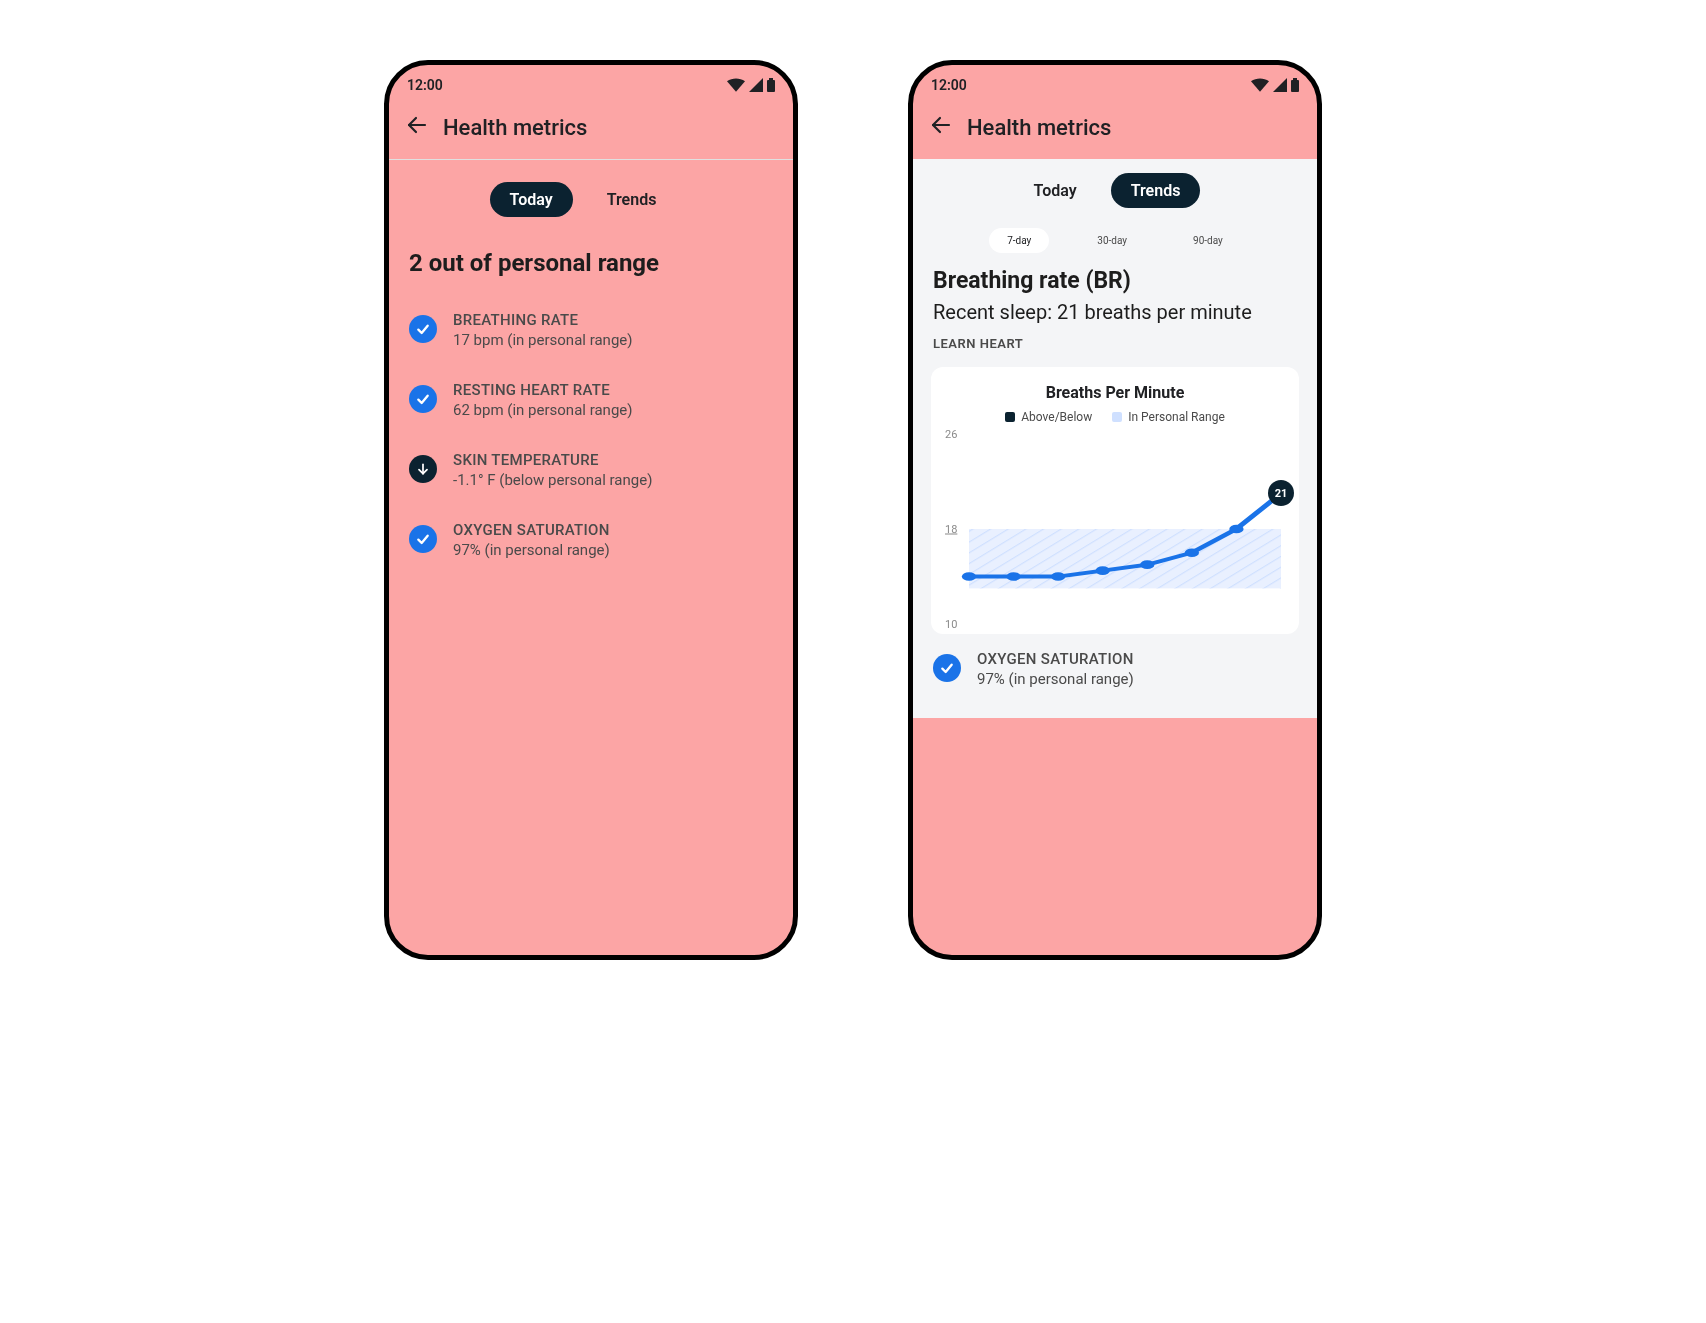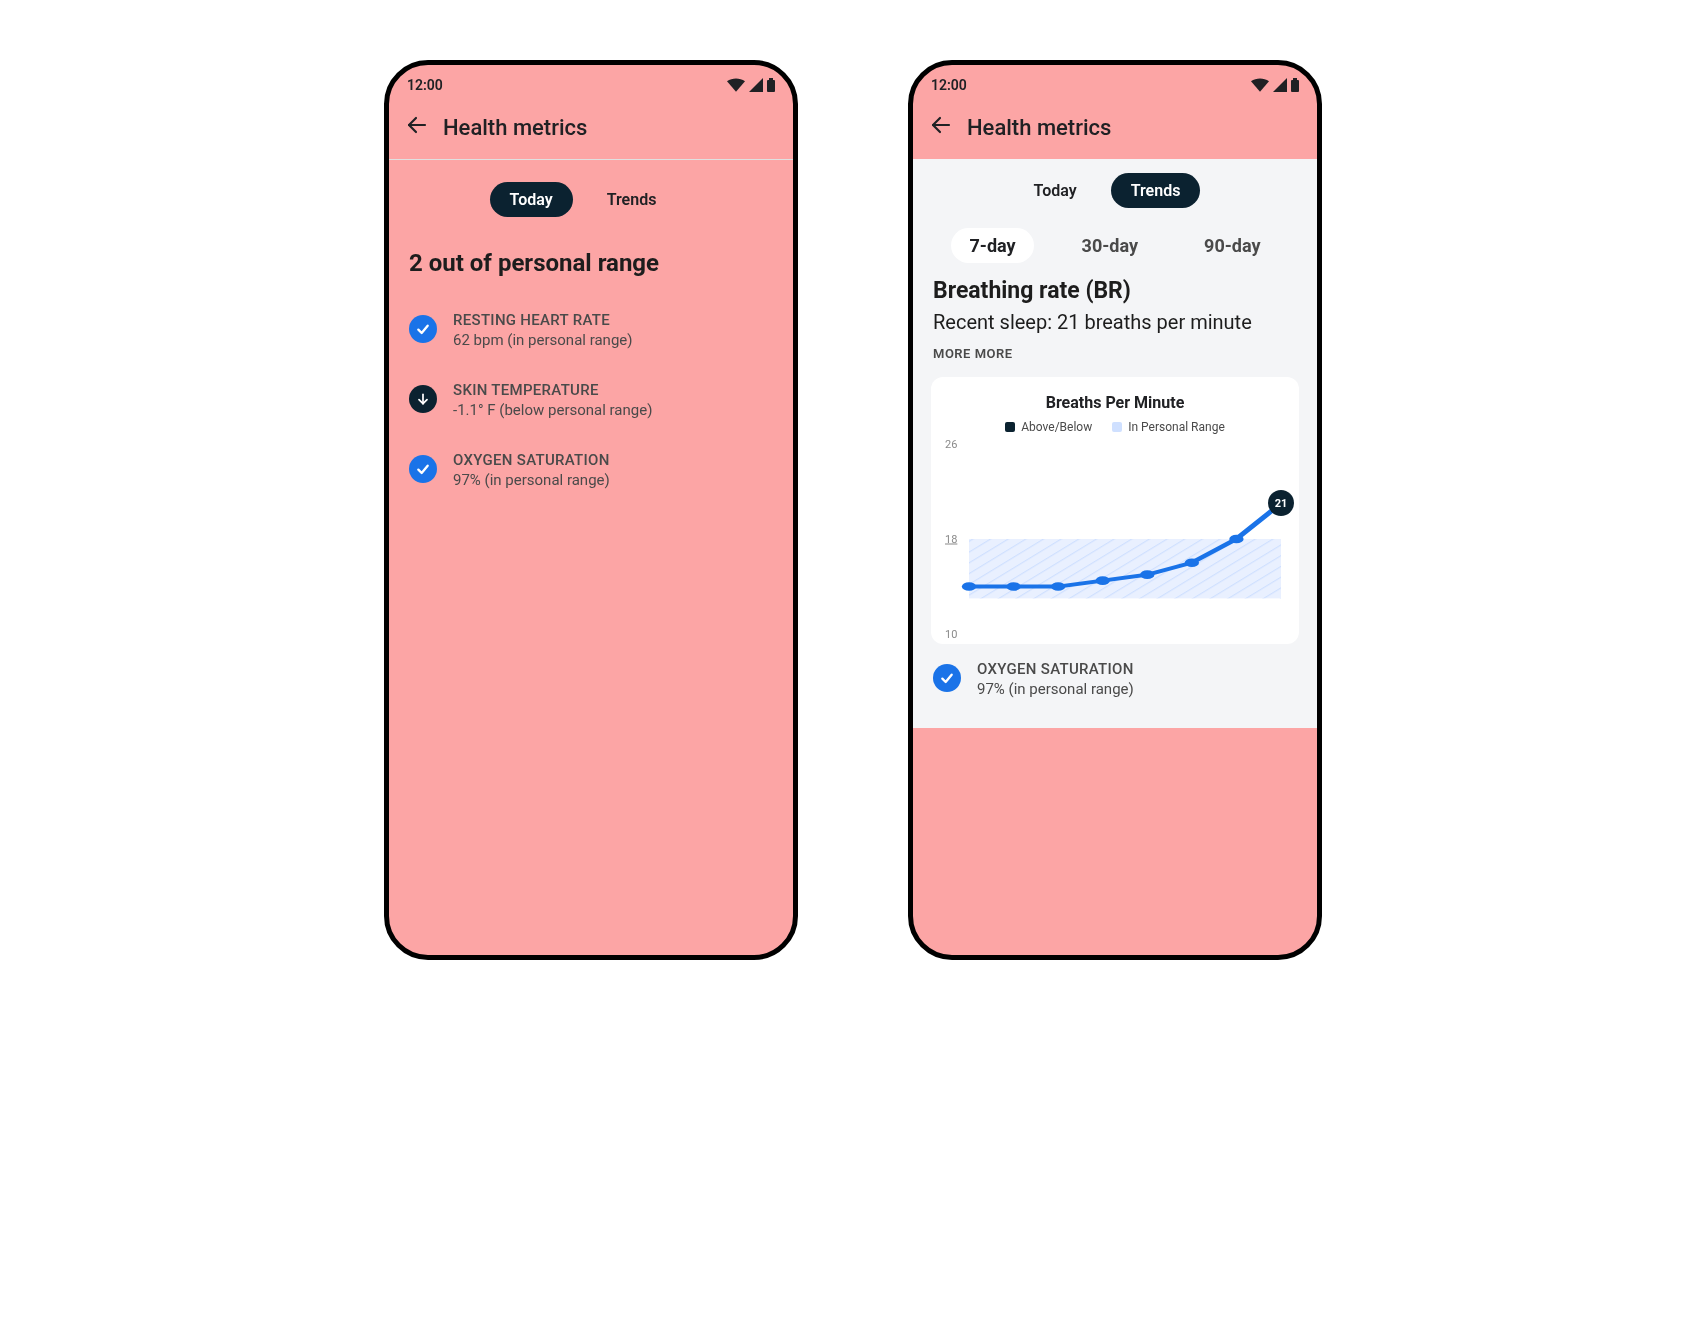--- a/index.html
+++ b/index.html
@@ -141,22 +141,22 @@
     background: #f4f5f7;
     padding-bottom: 20px;
   }
   .range-tabs {
     display: flex;
     justify-content: center;
     gap: 30px;
     padding: 10px 0 14px 0;
   }
   .range-tab {
-    font-size: 18px;
-    font-weight: 700;
+    font-size: 10px;
+    font-weight: 400;
     color: #4a4a4a;
     padding: 7px 18px;
     border-radius: 18px;
   }
   .range-tab.active {
     background: #ffffff;
     color: #202124;
   }
 
   .section-title {
@@ -318,20 +318,31 @@
 
     <div class="tabs">
       <span class="tab active">Today</span>
       <span class="tab">Trends</span>
     </div>
 
     <div class="range-heading">2 out of personal range</div>
 
     <div class="metrics-list">
 
+      <div class="metric-row">
+        <span class="metric-icon check">
+          <svg viewBox="0 0 24 24" fill="none" stroke="#fff" stroke-width="3.5" stroke-linecap="round" stroke-linejoin="round">
+              <polyline points="5 13 10 18 19 7"></polyline>
+            </svg>
+        </span>
+        <div class="metric-text">
+          <div class="metric-name">BREATHING RATE</div>
+          <div class="metric-value">17 bpm (in personal range)</div>
+        </div>
+      </div>
 
 
       <div class="metric-row">
         <span class="metric-icon check">
           <svg viewBox="0 0 24 24" fill="none" stroke="#fff" stroke-width="3.5" stroke-linecap="round" stroke-linejoin="round">
               <polyline points="5 13 10 18 19 7"></polyline>
             </svg>
         </span>
         <div class="metric-text">
           <div class="metric-name">RESTING HEART RATE</div>
@@ -401,21 +412,21 @@
       </div>
 
       <div class="range-tabs">
         <span class="range-tab active">7-day</span>
         <span class="range-tab">30-day</span>
         <span class="range-tab">90-day</span>
       </div>
 
       <div class="section-title">Breathing rate (BR)</div>
       <div class="section-sub">Recent sleep: 21 breaths per minute</div>
-      <div class="learn-more">MORE MORE</div>
+      <div class="learn-more">LEARN HEART</div>
 
       <div class="chart-card">
         <div class="chart-title">Breaths Per Minute</div>
         <div class="legend">
           <span class="legend-item">
             <span class="swatch dark"></span>
             <span>Above/Below</span>
           </span>
           <span class="legend-item">
             <span class="swatch light"></span>

